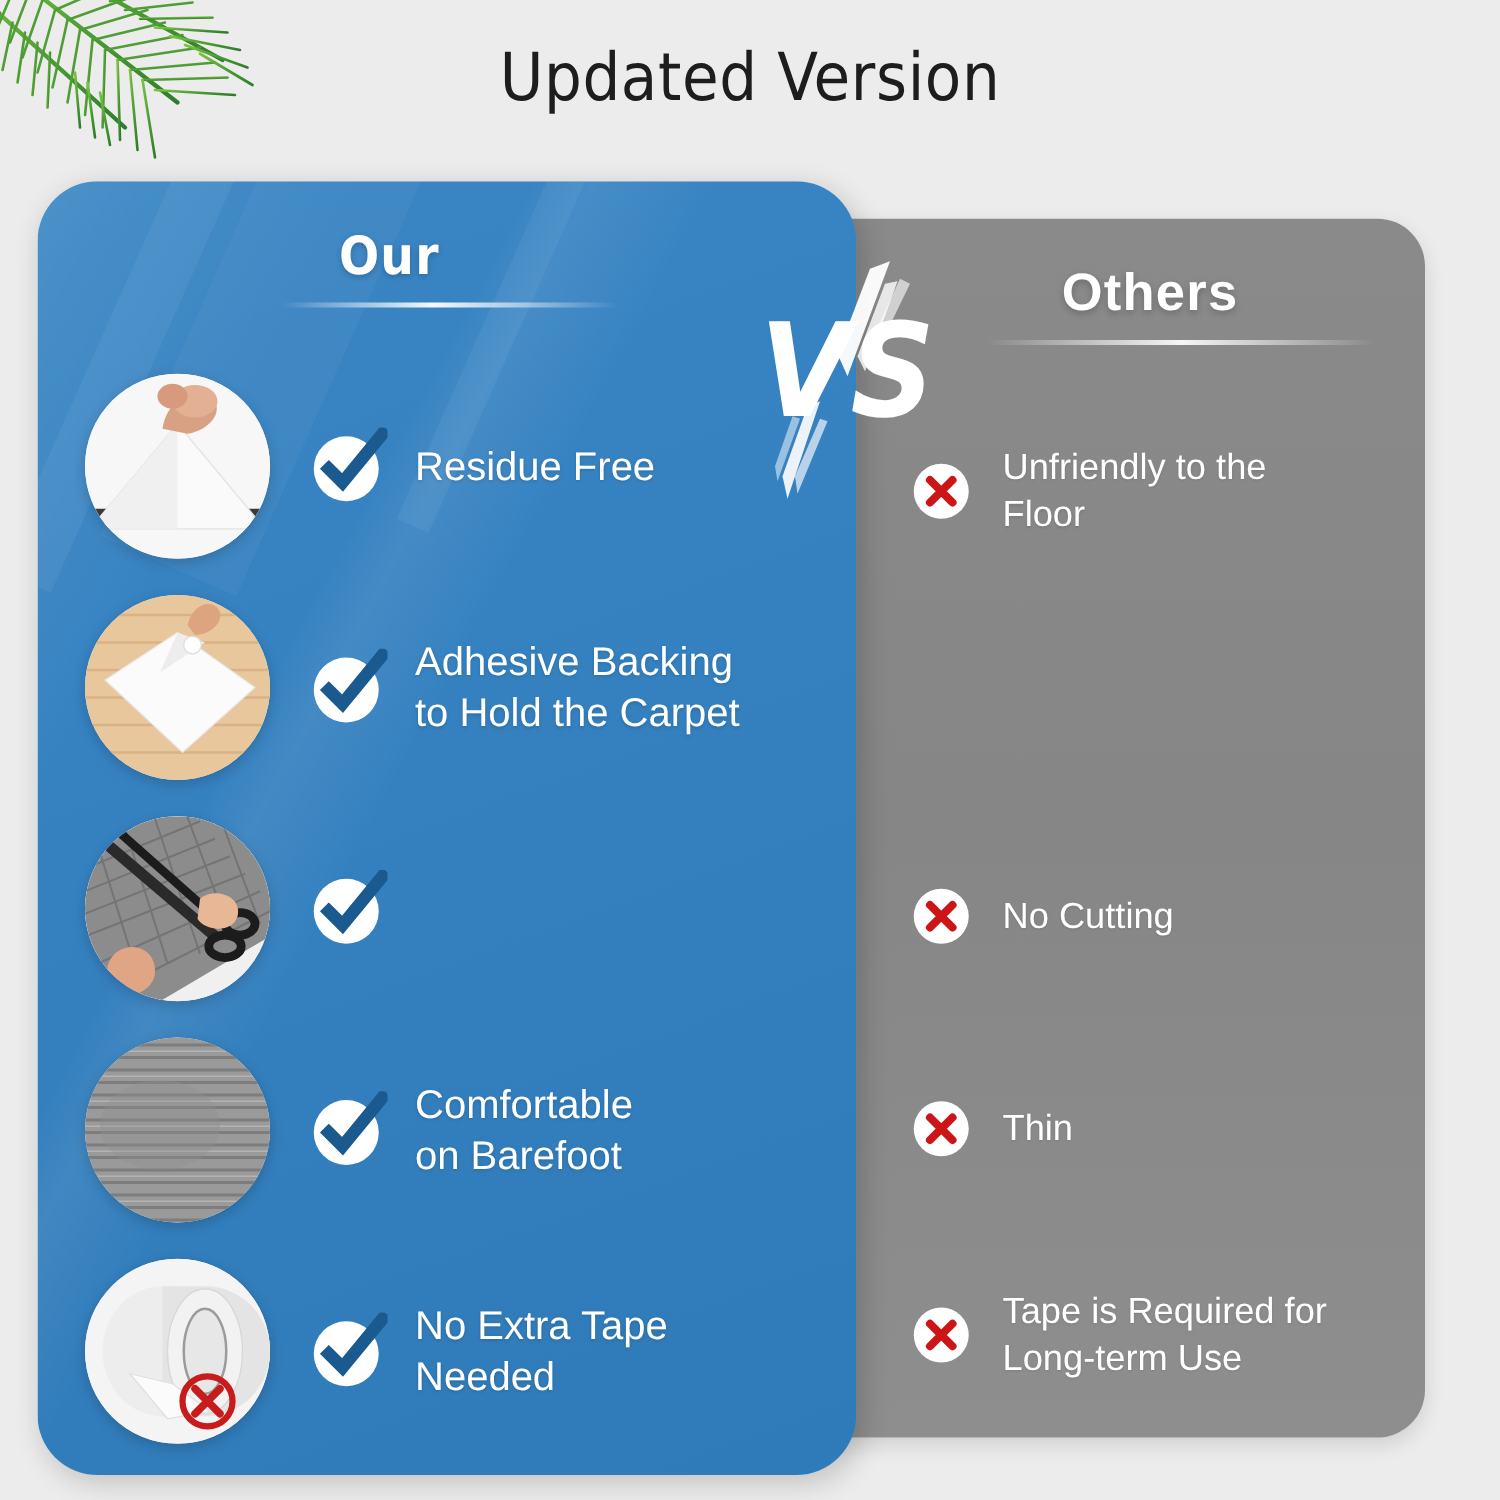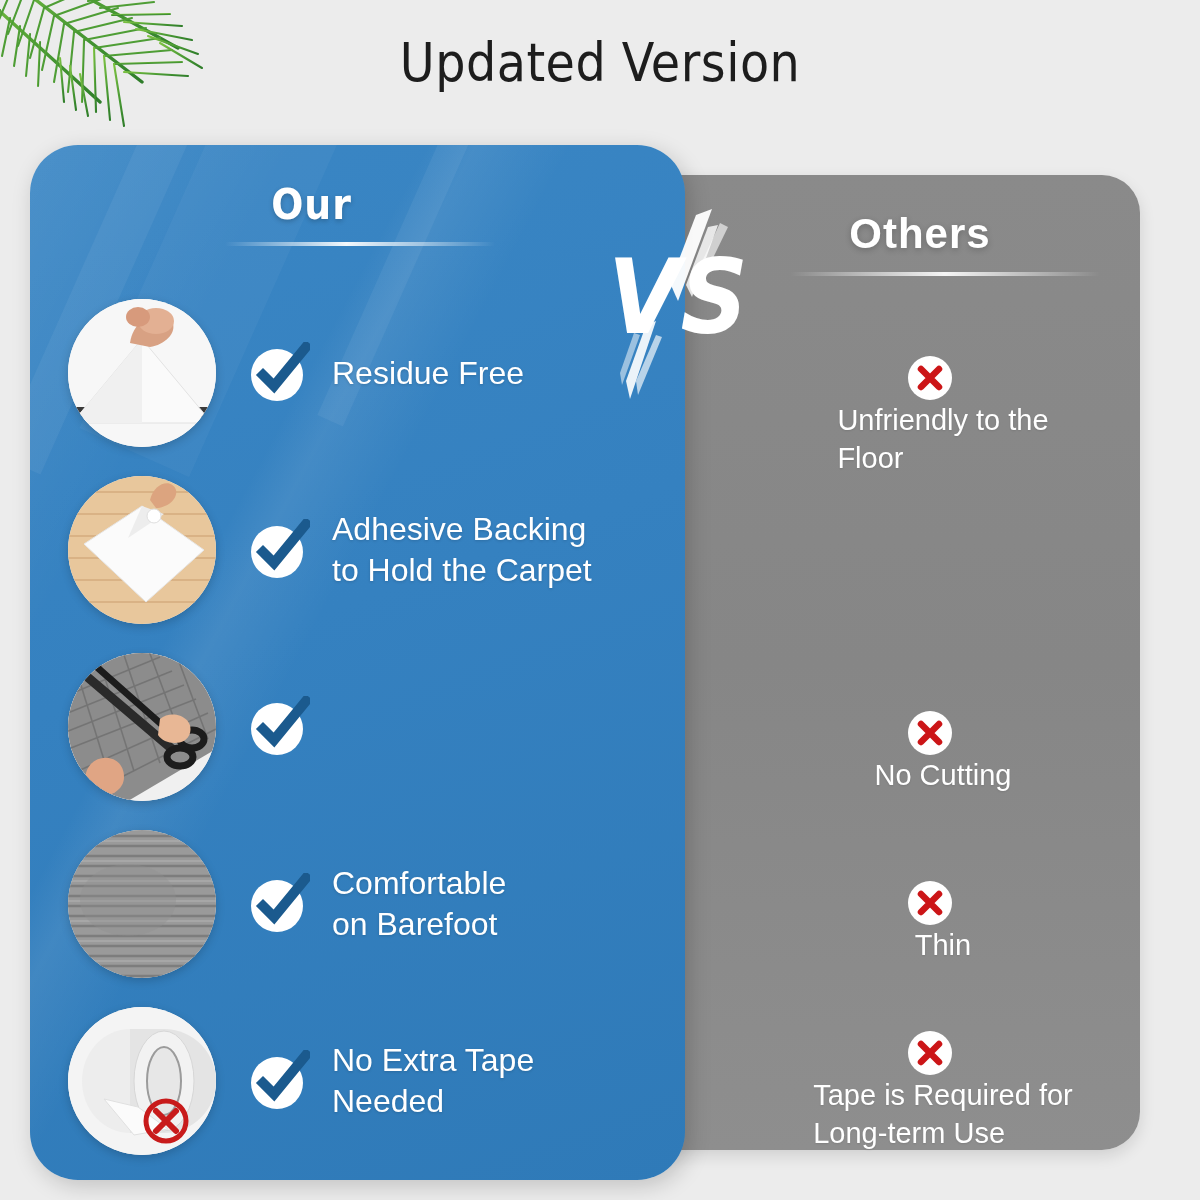--- a/index.html
+++ b/index.html
@@ -87,21 +87,21 @@
     flex:0 0 62px; width:62px; height:62px; margin-left:32px; position:relative;
   }
   .our-label {
     margin-left:22px; color:#ffffff; font-size:32px; line-height:41px;
     font-family:"Liberation Sans", sans-serif; font-weight:normal;
     text-shadow:0 1px 3px rgba(0,0,0,0.16);
   }
 
   
   .other-rows { position:absolute; left:590px; top:175px; width:550px; height:975px; z-index:5; }
-  .other-row { position:absolute; left:140px; width:400px; display:flex; align-items:center;flex-direction:column; }
+  .other-row { position:absolute; left:140px; width:400px; display:flex; align-items:center; }
   .xmark { flex:0 0 46px; width:46px; height:46px; position:relative; }
   .other-label {
     margin-left:26px; color:#ffffff; font-size:29px; line-height:38px;
     font-family:"Liberation Sans", sans-serif; font-weight:normal;
     text-shadow:0 1px 2px rgba(0,0,0,0.10);
   }
 </style>
 </head>
 <body>
 

